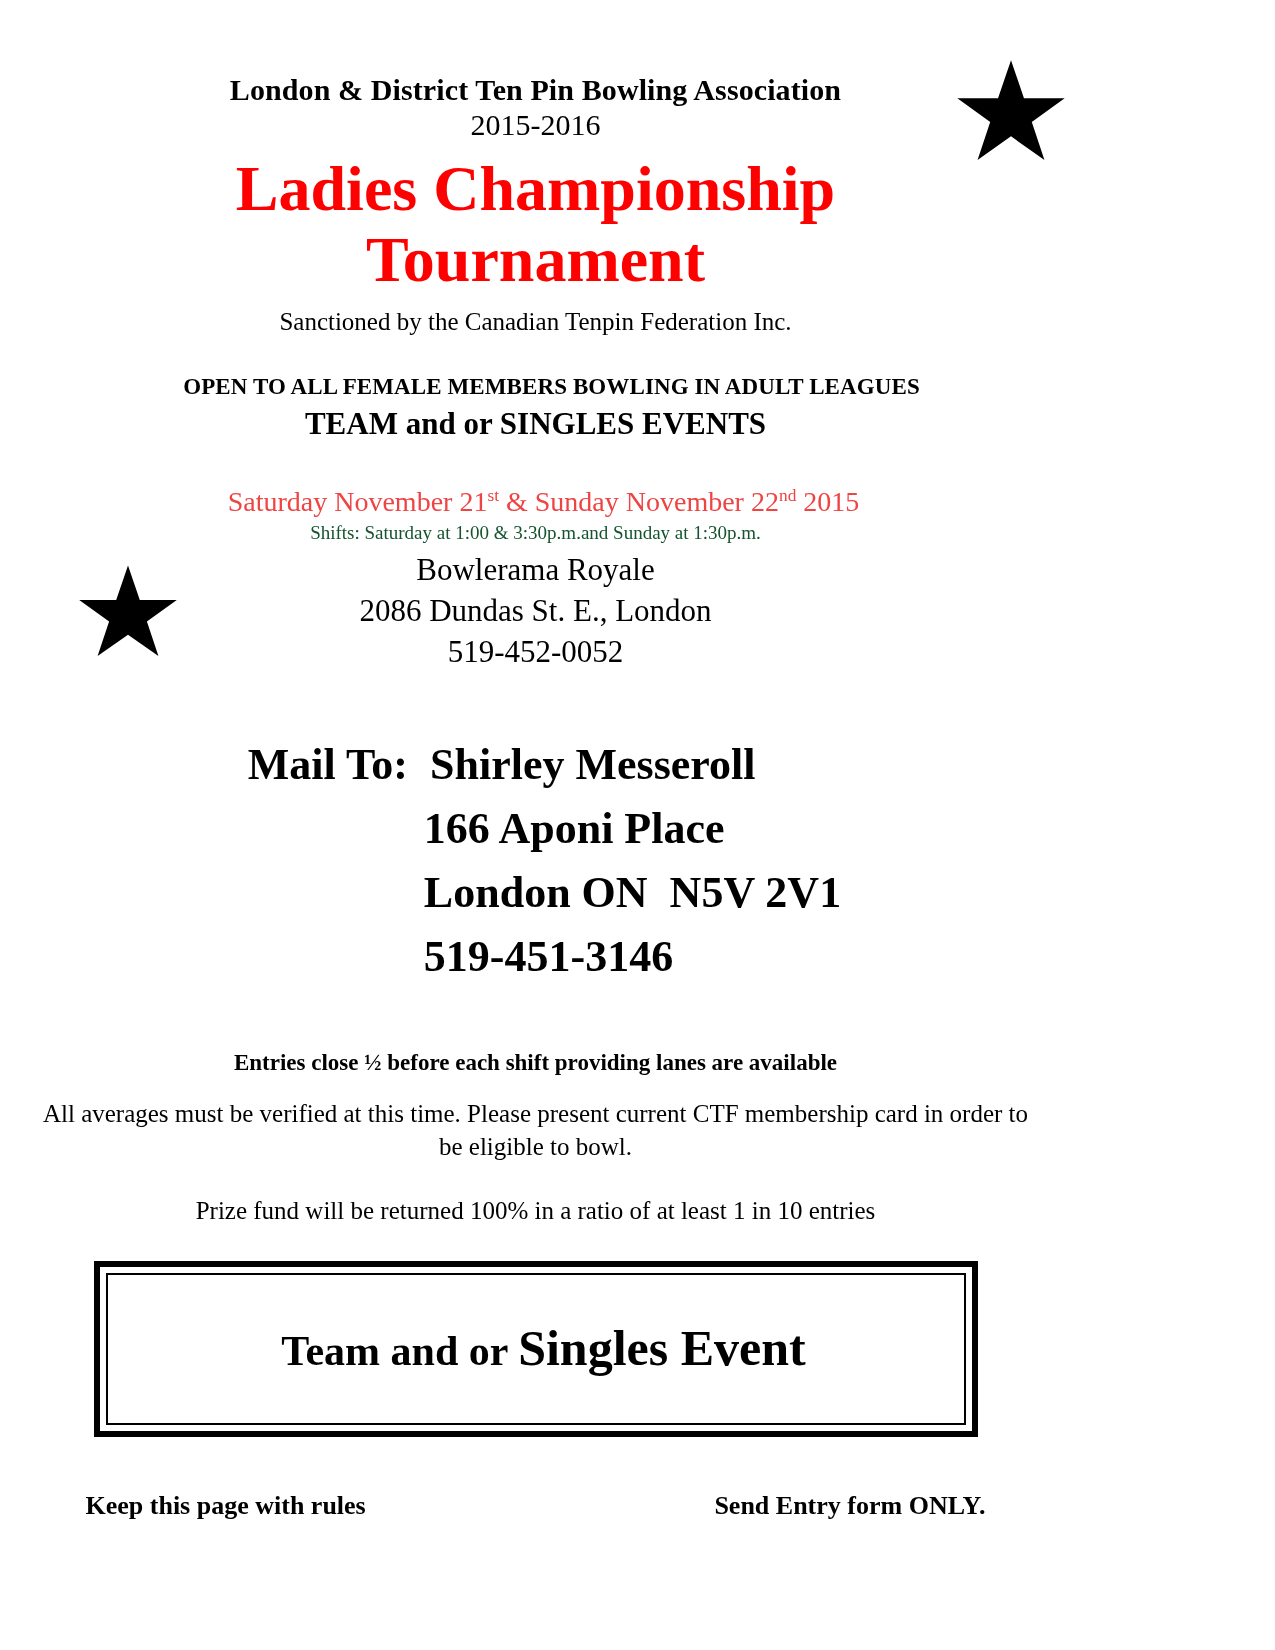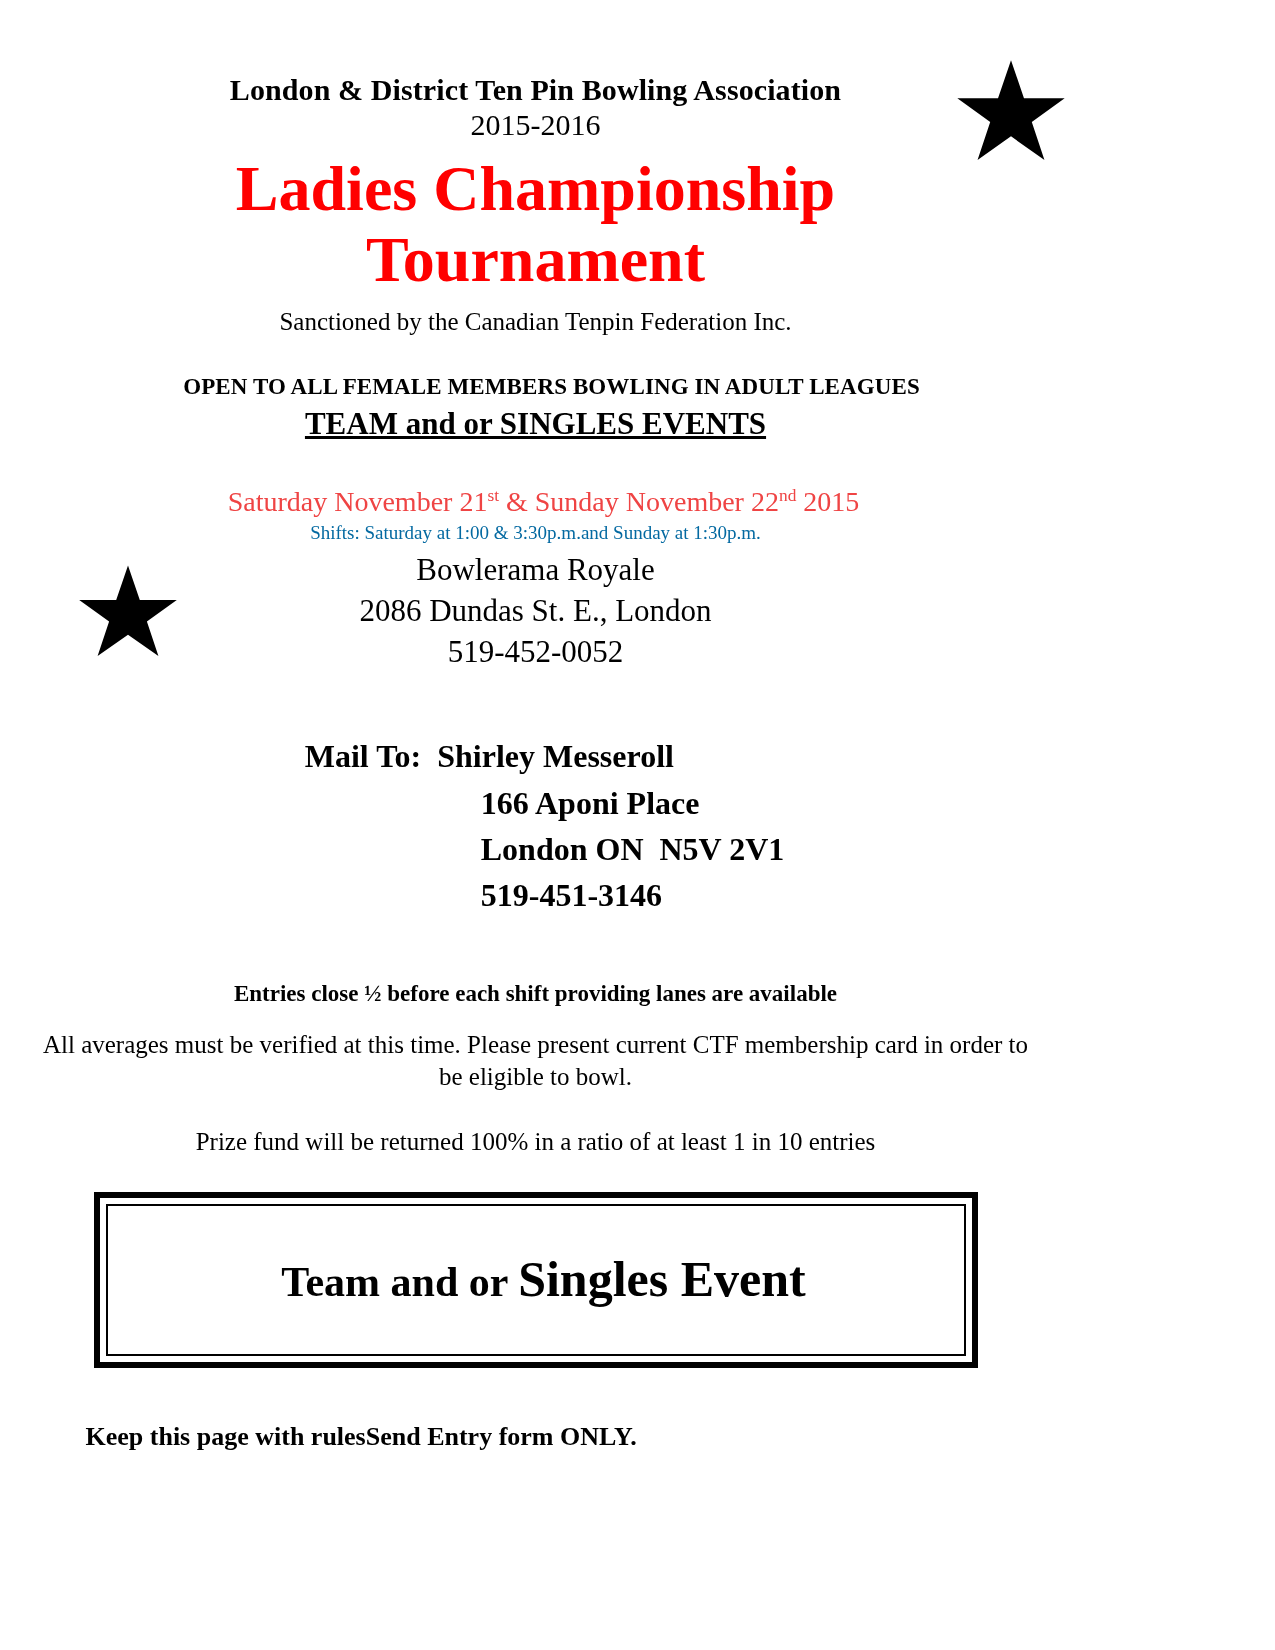--- a/index.html
+++ b/index.html
@@ -63,48 +63,47 @@
     font-weight: bold;
     font-size: 23px;
     margin: 38px 0 0 0;
     letter-spacing: 0.1px;
     padding-left: 32px;
   }
   .events-line {
     font-weight: bold;
     font-size: 31px;
     margin: 6px 0 16px 0;
-    text-decoration: underline;
   }
 
   .dates {
     color: #ef4444;
     font-size: 28px;
     margin: 44px 0 0 0;
     padding-left: 16px;
   }
   .dates sup { font-size: 0.62em; vertical-align: super; }
 
   .shifts {
-    color: #0369a1;
+    color: #14532d;
     font-size: 19px;
     margin: 4px 0 0 0;
   }
 
   .venue {
     font-size: 31px;
     line-height: 1.32;
     margin: 6px 0 0 0;
   }
 
   
   .mail-block {
     margin: 60px 0 0 0;
     font-weight: bold;
-    font-size: 32px;
+    font-size: 44px;
     line-height: 1.45;
   }
   .mail-inner {
     display: inline-block;
     text-align: left;
     margin-left: 18px;
   }
   .mail-row { white-space: pre; }
   .mail-label { }
   .mail-indent { padding-left: 176px; }
@@ -144,20 +143,21 @@
     margin: 0;
     white-space: pre;
   }
   .event-box-text .big { font-size: 50px; }
 
   
   .footer {
     margin: 54px auto 0 auto;
     width: 900px;
     display: flex;
+    justify-content: space-between;
     font-weight: bold;
     font-size: 26px;
   }
 </style>
 </head>
 <body>
 
 <div class="page">
 
   <div class="star" id="star-top">

